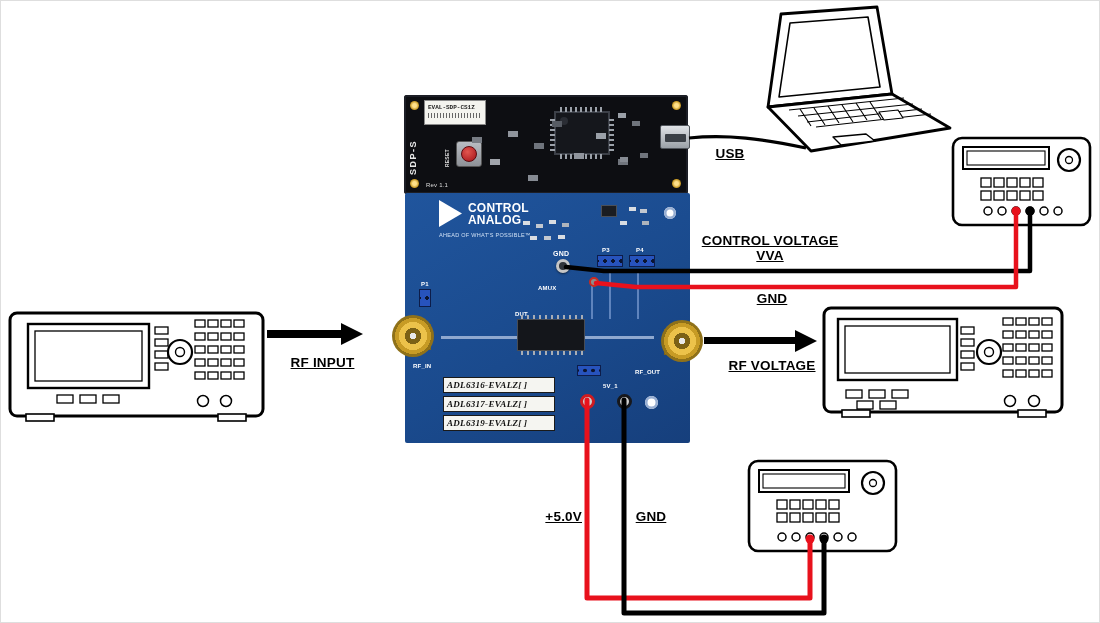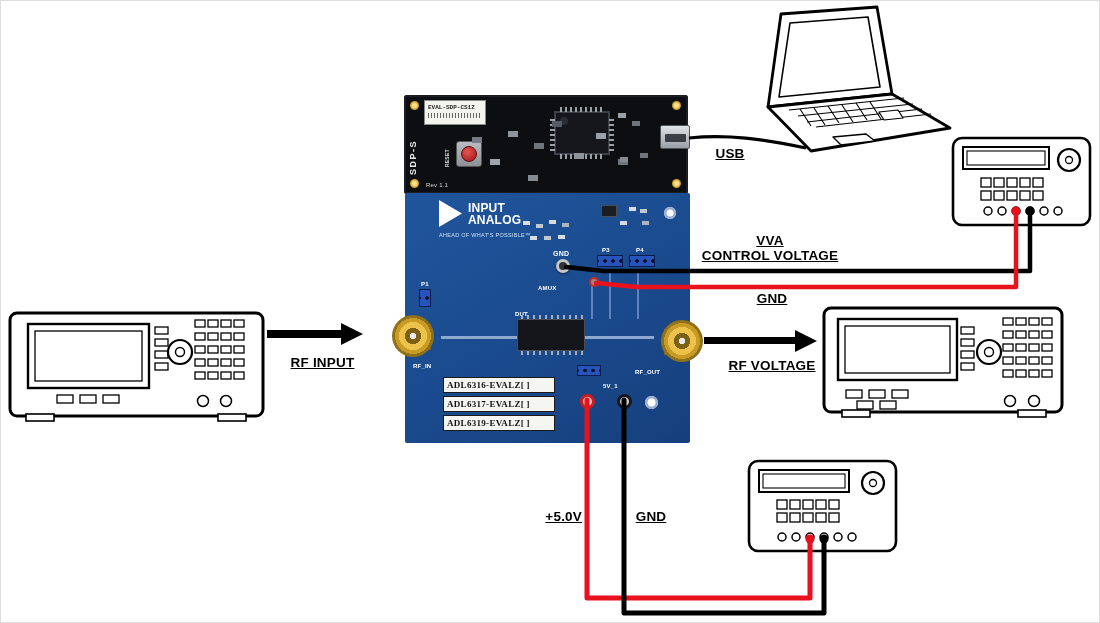--- a/index.html
+++ b/index.html
@@ -1,20 +1,20 @@
 <!DOCTYPE html>
 <html><head>
 <meta charset="utf-8">
 <title>Evaluation Board Test Setup Diagram</title>
 <style>
   * { margin:0; padding:0; box-sizing:border-box; }
   html,body { background:#fff; }
   body { font-family:"Liberation Sans", sans-serif; }
   #stage { position:relative; width:1100px; height:623px; background:#fff; overflow:hidden; box-shadow:inset 0 0 0 1px #dedede; }
-  .abs { position:absolute; }
+  .abs { position:absolute;font-style:italic; }
   #overlay { position:absolute; left:0; top:0; z-index:20; pointer-events:none; }
   .lbl { position:absolute; z-index:30; font-weight:bold; font-size:13.5px; color:#000; letter-spacing:.2px; white-space:nowrap;text-decoration:underline; }
   .lbl.center { text-align:center; }
 
   .board { position:absolute; z-index:10; }
   #sdp-board { left:404px; top:95px; width:284px; height:99px; background:#0d0e12; border-radius:3px; box-shadow:inset 0 0 0 2px #1c1e26; }
   #eval-board { left:405px; top:193px; width:285px; height:250px; background:linear-gradient(150deg,#20559d 0%, #1a4a8d 55%, #163f7c 100%); border-radius:2px; }
 
   .bt { position:absolute; color:#fff; font-weight:bold; line-height:1; letter-spacing:.2px; }
   .pad { position:absolute; width:9px; height:9px; border-radius:50%; background:radial-gradient(circle,#ffe089 30%,#b8860b 75%); }
@@ -65,21 +65,21 @@
 
     <div class="pad" style="left:6px; top:6px;"></div>
     <div class="pad" style="left:268px; top:6px;"></div>
     <div class="pad" style="left:268px; top:84px;"></div>
     <div class="pad" style="left:6px; top:84px;"></div>
   </div>
 
   <div id="eval-board" class="board">
 
     <div class="abs" style="left:34px; top:7px; width:23px; height:27px; background:#fff; clip-path:polygon(0 0, 0 100%, 100% 50%);"></div>
-    <div class="bt" style="left:63px; top:9px; font-size:12px; line-height:12px;">INPUT</div>
+    <div class="bt" style="left:63px; top:9px; font-size:12px; line-height:12px;">CONTROL</div>
     <div class="bt" style="left:63px; top:21px; font-size:12px; line-height:12px;">ANALOG</div>
     <div class="bt" style="left:34px; top:40px; font-size:5.5px; font-weight:normal; letter-spacing:.3px; color:#cfe0f5;">AHEAD OF WHAT'S POSSIBLE™</div>
 
     <div class="abs" style="left:118px; top:28px; width:7px; height:4px; background:#d9dde2; box-shadow:13px 3px 0 #c2c8d0, 26px -1px 0 #d9dde2, 39px 2px 0 #aeb4bc, 7px 15px 0 #d9dde2, 21px 15px 0 #c2c8d0, 35px 14px 0 #d9dde2;"></div>
     <div class="abs" style="left:196px; top:12px; width:16px; height:12px; background:#1a1d22; border:1px solid #4a4f57;"></div>
     <div class="abs" style="left:224px; top:14px; width:7px; height:4px; background:#d9dde2; box-shadow:11px 2px 0 #c2c8d0, -9px 14px 0 #d9dde2, 13px 14px 0 #aeb4bc;"></div>
     <div class="abs" style="left:186px; top:92px; width:2px; height:34px; background:#5f84bd;"></div>
     <div class="abs" style="left:204px; top:76px; width:2px; height:50px; background:#5f84bd;"></div>
     <div class="abs" style="left:232px; top:76px; width:2px; height:50px; background:#5f84bd;"></div>
     <div class="abs" style="left:36px; top:143px; width:213px; height:3px; background:#8fa8cf;"></div>
@@ -312,22 +312,22 @@
       <path d="M624,400 L624,613 L824,613 L824,540" stroke="#000" stroke-width="5"></path>
     </g>
     <circle cx="1016" cy="211" r="4.5" fill="#e8111c"></circle>
     <circle cx="1030" cy="211" r="4.5" fill="#000"></circle>
     <circle cx="810" cy="539" r="4.5" fill="#e8111c"></circle>
     <circle cx="824" cy="539" r="4.5" fill="#000"></circle>
   </svg>
 
   <div class="lbl center" style="left:705px; top:146px; width:50px;">USB</div>
   <div class="lbl center" style="left:650px; top:233px; width:240px;">
+    <div>CONTROL VOLTAGE</div>
     <div>VVA</div>
-    <div>CONTROL VOLTAGE</div>
   </div>
   <div class="lbl center" style="left:742px; top:291px; width:60px;">GND</div>
   <div class="lbl center" style="left:262px; top:355px; width:110px;padding-left:11px;">RF INPUT</div>
   <div class="lbl center" style="left:712px; top:358px; width:120px;">RF VOLTAGE</div>
   <div class="lbl center" style="left:518px; top:509px; width:64px;text-align:right;">+5.0V</div>
   <div class="lbl center" style="left:628px; top:509px; width:46px;">GND</div>
 
 </div>
 
 </body></html>

